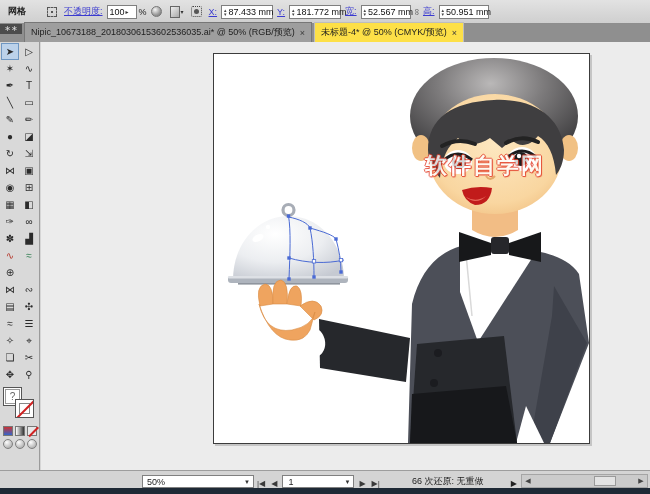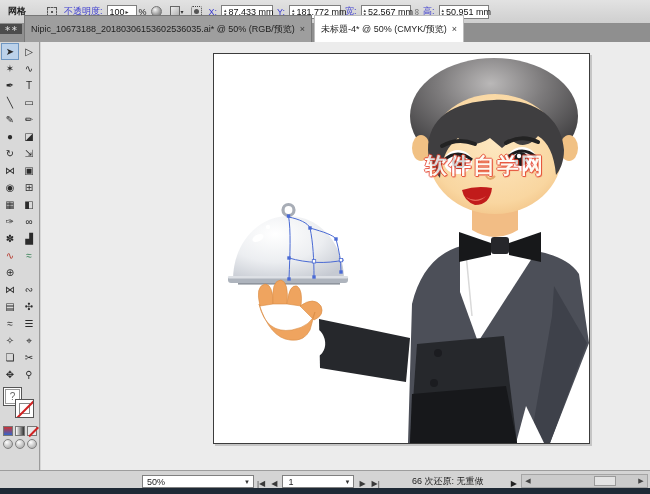--- a/index.html
+++ b/index.html
@@ -33,25 +33,25 @@
   .dotted-circle::after { content:""; width:5px; height:5px; border-radius:50%;
     background:#555; }
   .link-icon { color:#555; font-size:9px; margin:0 1px; transform:rotate(90deg);
     display:inline-block; }
 
   
   .tab-bar { position:absolute; left:0; top:24px; width:650px; height:18px;
     background:#8f8f8f; display:flex; align-items:flex-end; font-size:9px; }
   .panel-collapse { width:22px; height:10px; background:#4c4c4c; color:#ddd;
     font-size:8px; line-height:9px; text-align:center; margin-bottom:8px; }
-  .doc-tab { height:27px; display:flex; align-items:center; padding:0 6px;
+  .doc-tab { height:20px; display:flex; align-items:center; padding:0 6px;
     margin-left:2px; border:1px solid #777; border-bottom:none; color:#1e1e1e;
     white-space:nowrap; }
   .doc-tab.inactive { background:#9e9e9e; }
-  .doc-tab.active { background:#ffffff; border-color:#bdbdbd; }
+  .doc-tab.active { background:#fde047; border-color:#bdbdbd; }
   .tab-close { margin-left:5px; color:#3c3c3c; font-size:9px; }
 
   
   .tools-panel { position:absolute; left:0; top:42px; width:40px; height:428px;
     background:#d9d9d9; border-right:1px solid #9b9b9b; }
   .tool-grid { display:grid; grid-template-columns:19px 19px; padding:1px 0 0 1px; }
   .tool-cell { width:18px; height:17px; display:flex; align-items:center;
     justify-content:center; font-size:10px; color:#2b2b2b; }
   .tool-cell.selected { background:#bcd2ea; border:1px solid #6f97c2; }
   .swatch-block { position:relative; width:36px; height:36px; margin:4px 0 0 2px; }

